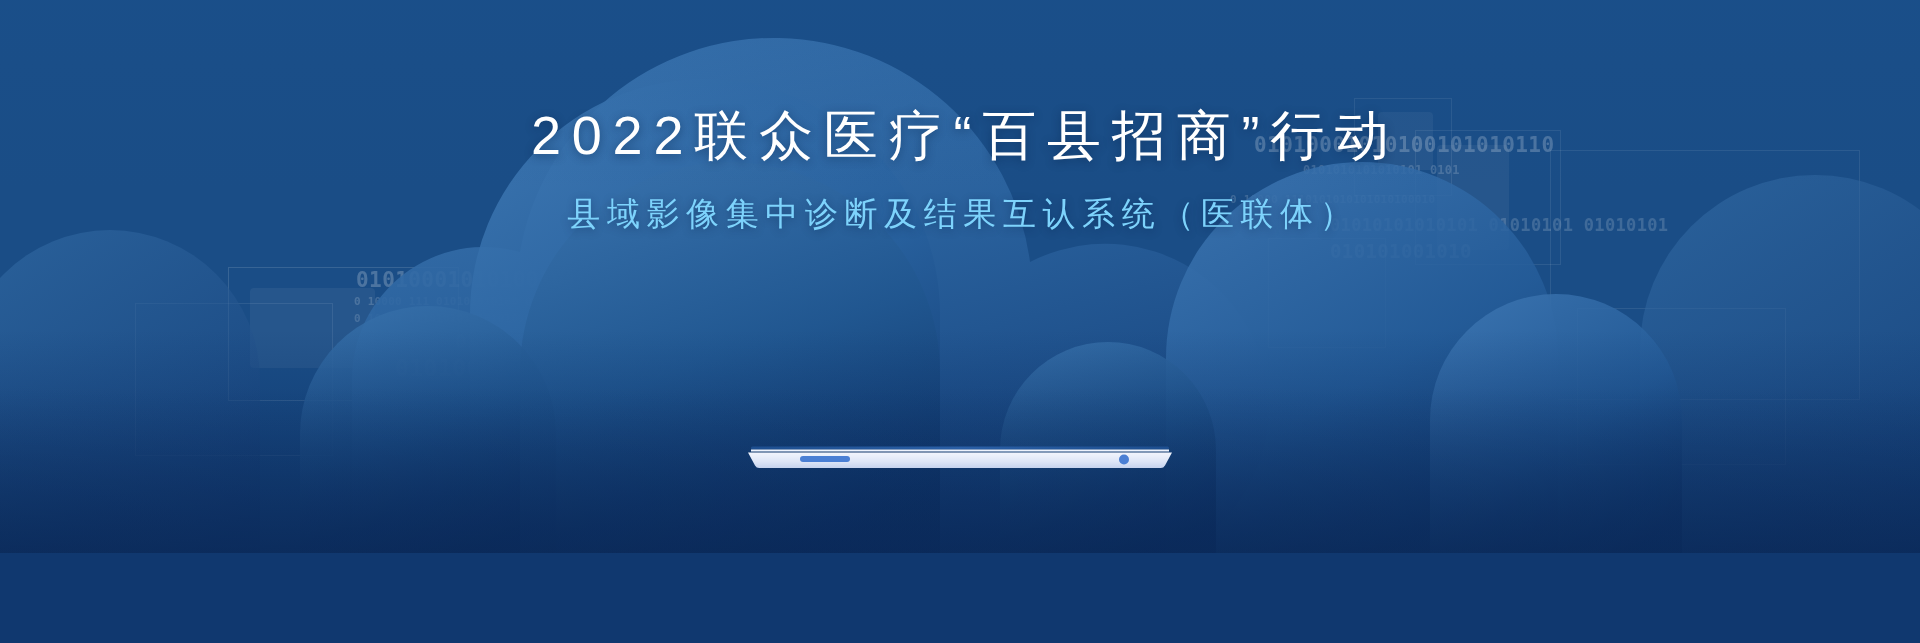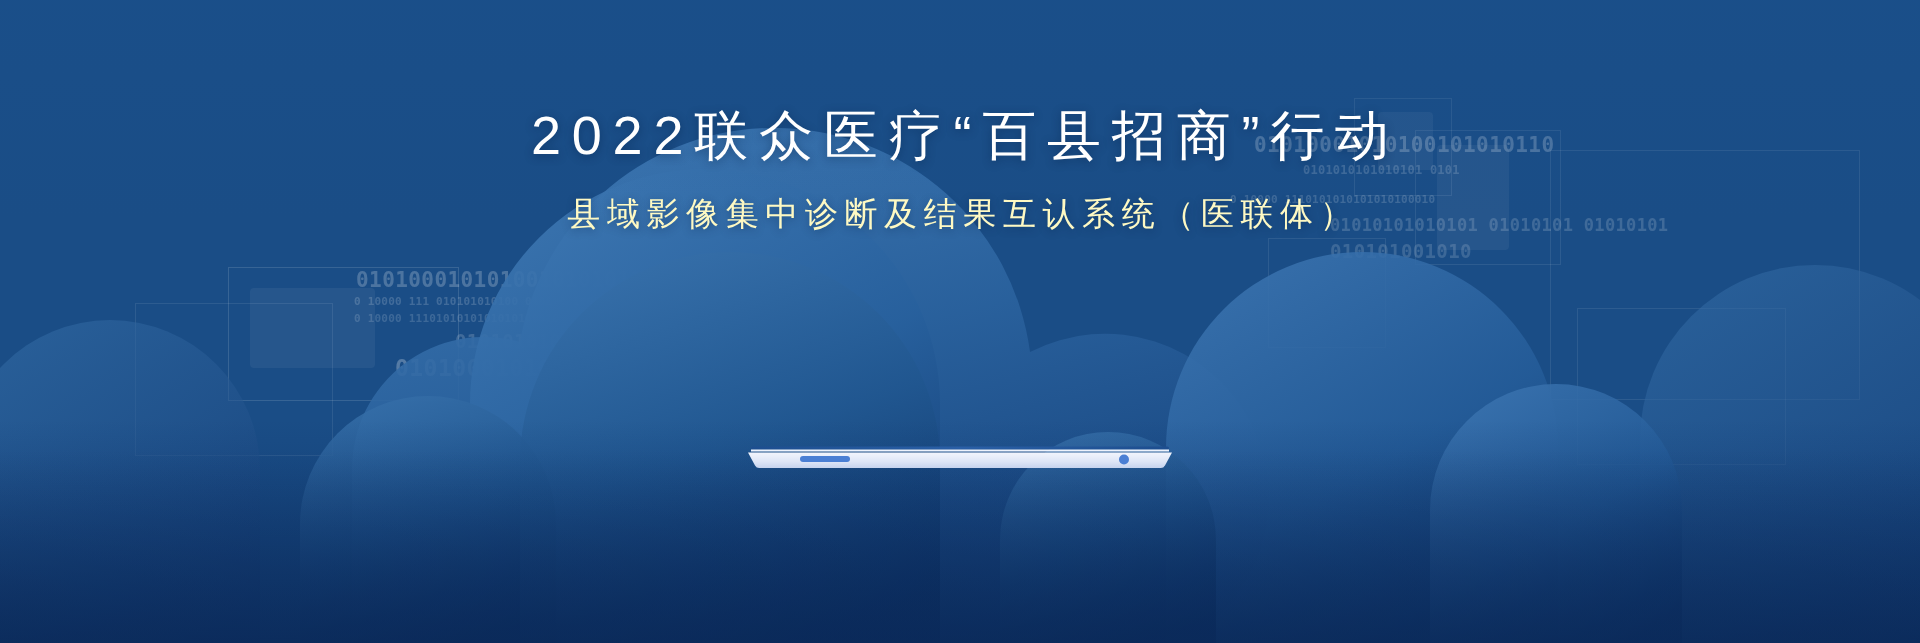--- a/index.html
+++ b/index.html
@@ -7,21 +7,21 @@
     padding: 0;
     background: #10386f;
   }
   body {
     font-family: "Liberation Sans", "DejaVu Sans", sans-serif;
   }
 
   .banner {
     position: relative;
     width: 1920px;
-    height: 643px;
+    height: 553px;
     overflow: hidden;
     background: #19508d;
   }
 
   
   .bg-base {
     position: absolute;
     inset: 0;
     background:
       radial-gradient(ellipse 1100px 560px at 50% 104%,
@@ -96,21 +96,21 @@
     color: #ffffff;
     font-size: 54px;
     line-height: 1.18;
     letter-spacing: 0.20em;
     text-indent: 0.20em;
     font-weight: 400;
     text-shadow: 0 2px 10px rgba(6, 30, 66, 0.45);
     margin: 0;
   }
   .subtitle {
-    color: #fef9c3;
+    color: #7dd3fc;
     font-size: 33px;
     line-height: 1.2;
     letter-spacing: 0.20em;
     text-indent: 0.20em;
     font-weight: 400;
     margin: 26px 0 0 0;
     text-shadow: 0 2px 9px rgba(6, 30, 66, 0.42);
   }
 
   

